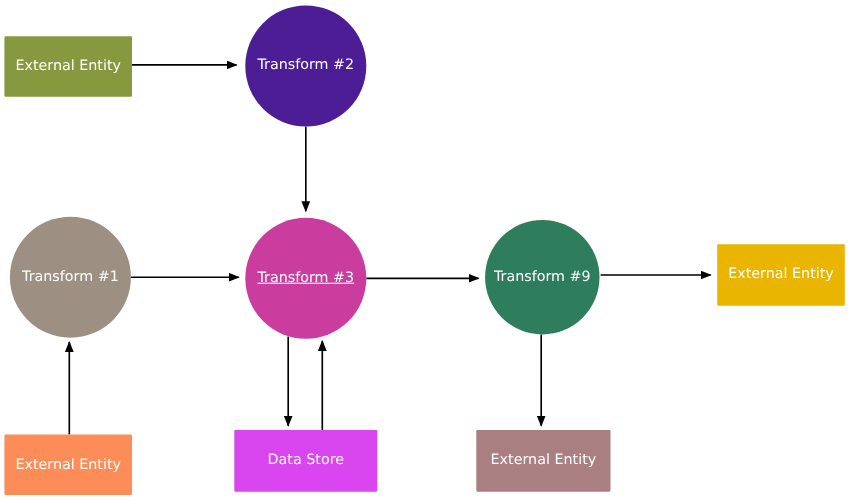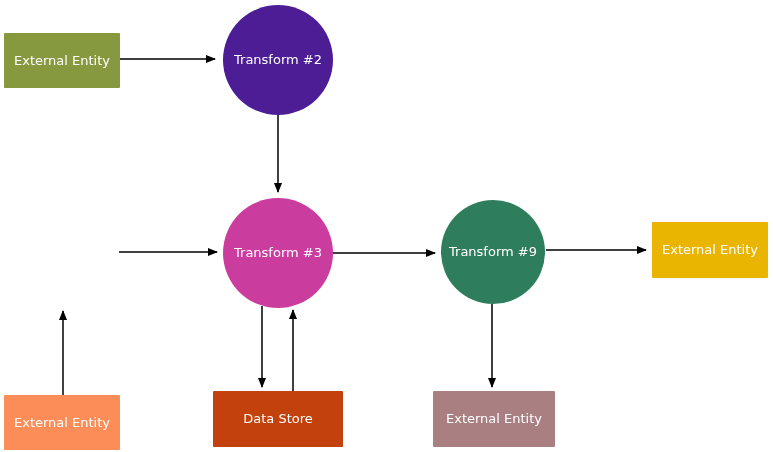--- a/index.html
+++ b/index.html
@@ -69,38 +69,41 @@
   </svg>
 
   <div class="node rect" style="left: 4px; top: 33px; width: 116px; height: 55px; background-color: rgb(135, 153, 62);">
     <span class="label">External Entity</span>
   </div>
 
   <div class="node circle" style="left: 223px; top: 5px; width: 110px; height: 110px; background-color: #4c1d95;">
     <span class="label">Transform #2</span>
   </div>
 
+  <div class="node circle" style="left: 9px; top: 197px; width: 110px; height: 110px; background-color: rgb(157, 144, 131);">
+    <span class="label">Transform #1</span>
+  </div>
 
-  <div class="node circle" style="left: 223px; top: 198px; width: 110px; height: 110px; background-color: rgb(202, 60, 158);">
+  <div class="node circle" style="left: 223px; top: 198px; width: 110px; height: 110px; background-color: rgb(202, 60, 158); text-decoration: underline;">
     <span class="label">Transform #3</span>
   </div>
 
   <div class="node circle" style="left: 441px; top: 200px; width: 104px; height: 104px; background-color: rgb(46, 125, 92);">
     <span class="label">Transform #9</span>
   </div>
 
   <div class="node rect" style="left: 652px; top: 222px; width: 116px; height: 56px; background-color: rgb(233, 181, 0);">
     <span class="label">External Entity</span>
   </div>
 
   <div class="node rect" style="left: 4px; top: 395px; width: 116px; height: 55px; background-color: rgb(253, 141, 88);">
     <span class="label">External Entity</span>
   </div>
 
-  <div class="node rect" style="left: 213px; top: 391px; width: 130px; height: 56px; background-color: #c2410c;">
+  <div class="node rect" style="left: 213px; top: 391px; width: 130px; height: 56px; background-color: #d946ef;">
     <span class="label">Data Store</span>
   </div>
 
   <div class="node rect" style="left: 433px; top: 391px; width: 122px; height: 56px; background-color: rgb(169, 127, 129);">
     <span class="label">External Entity</span>
   </div>
 
 </div>
 
 </body></html>

